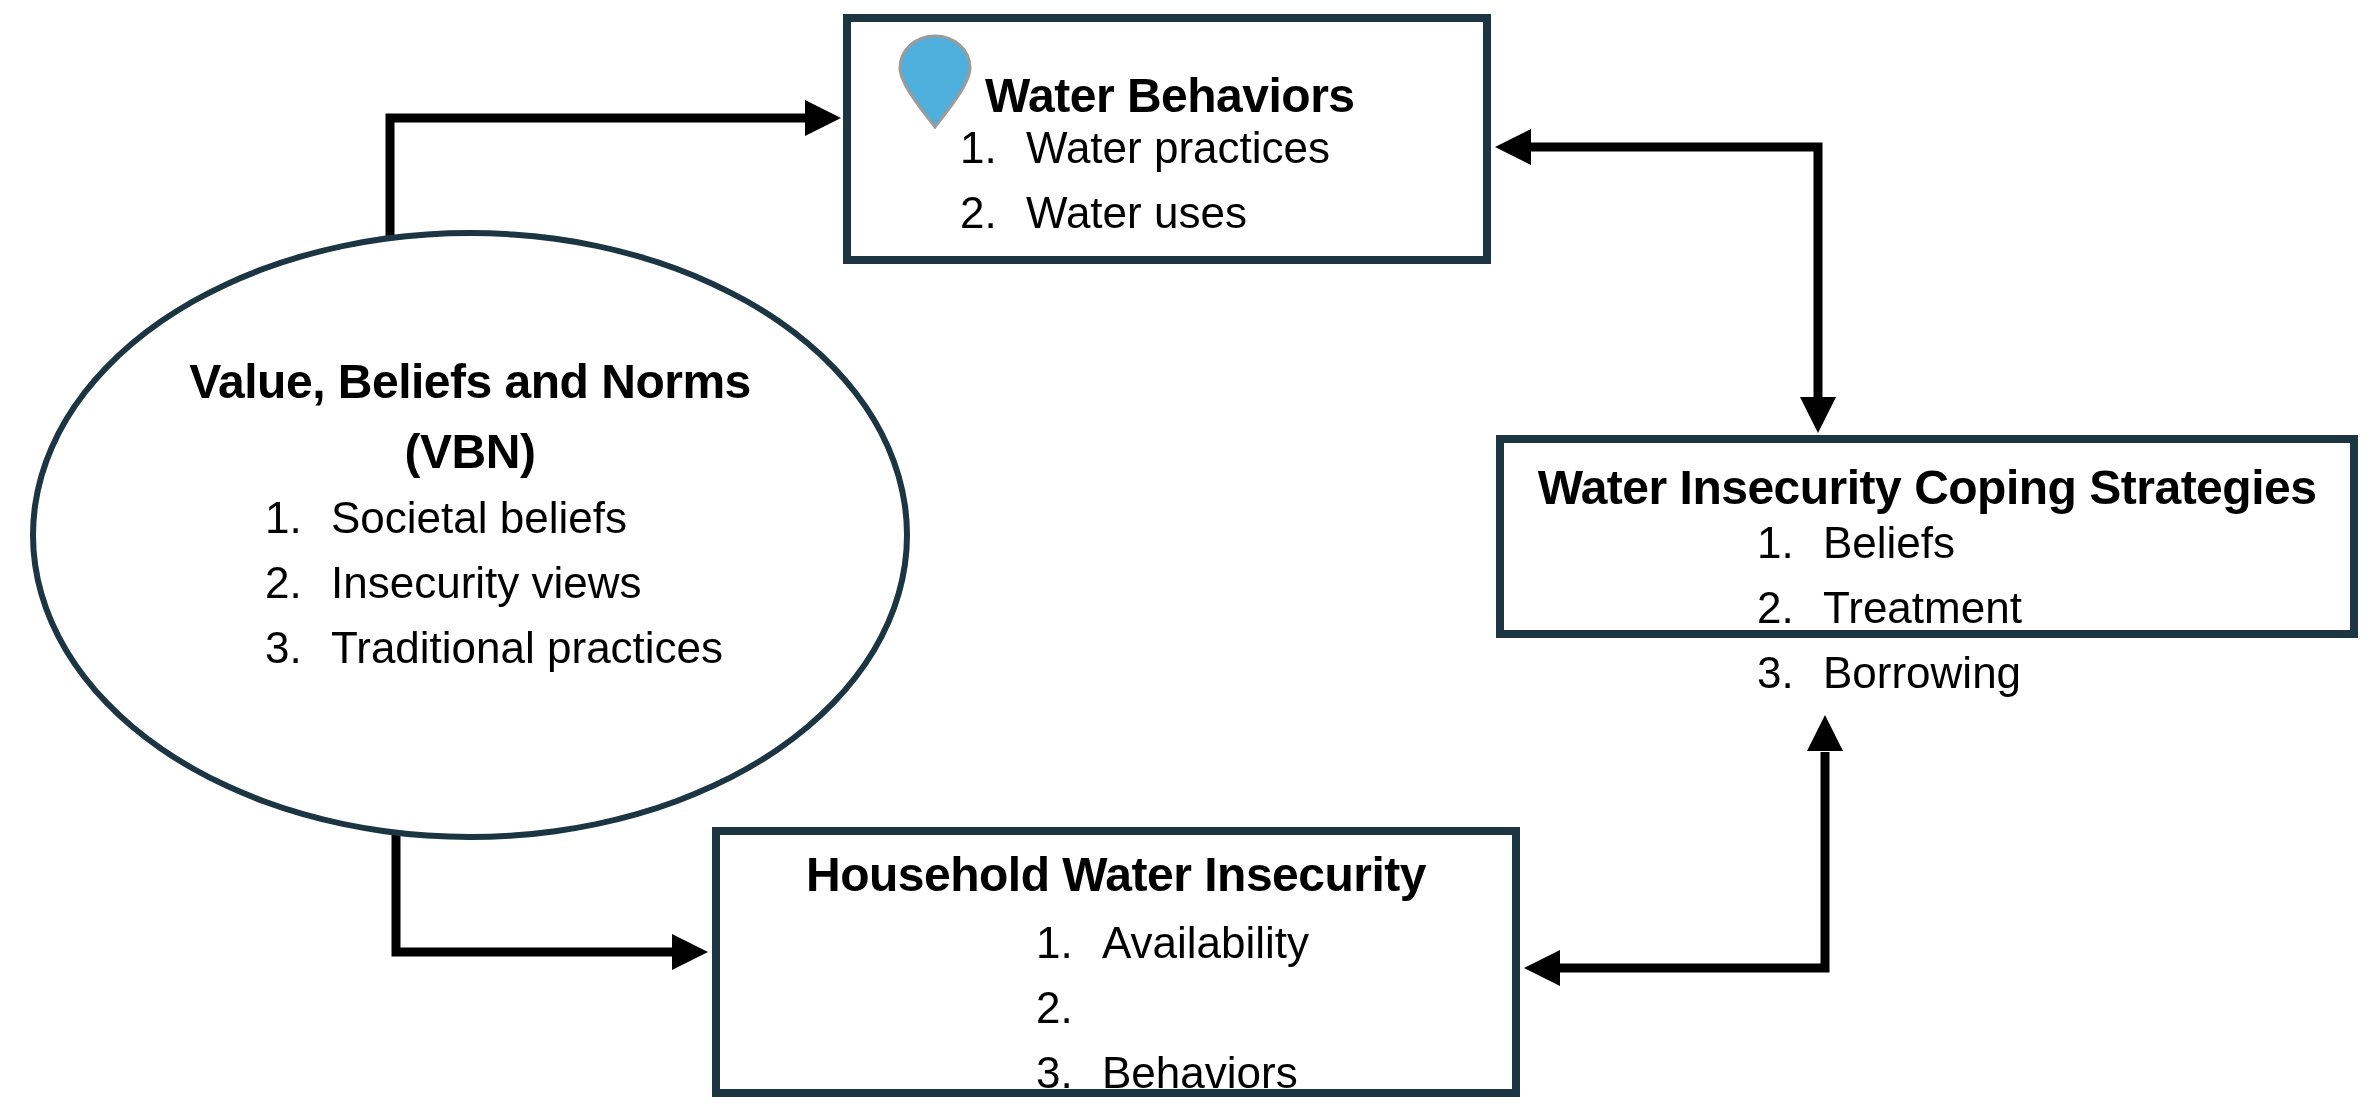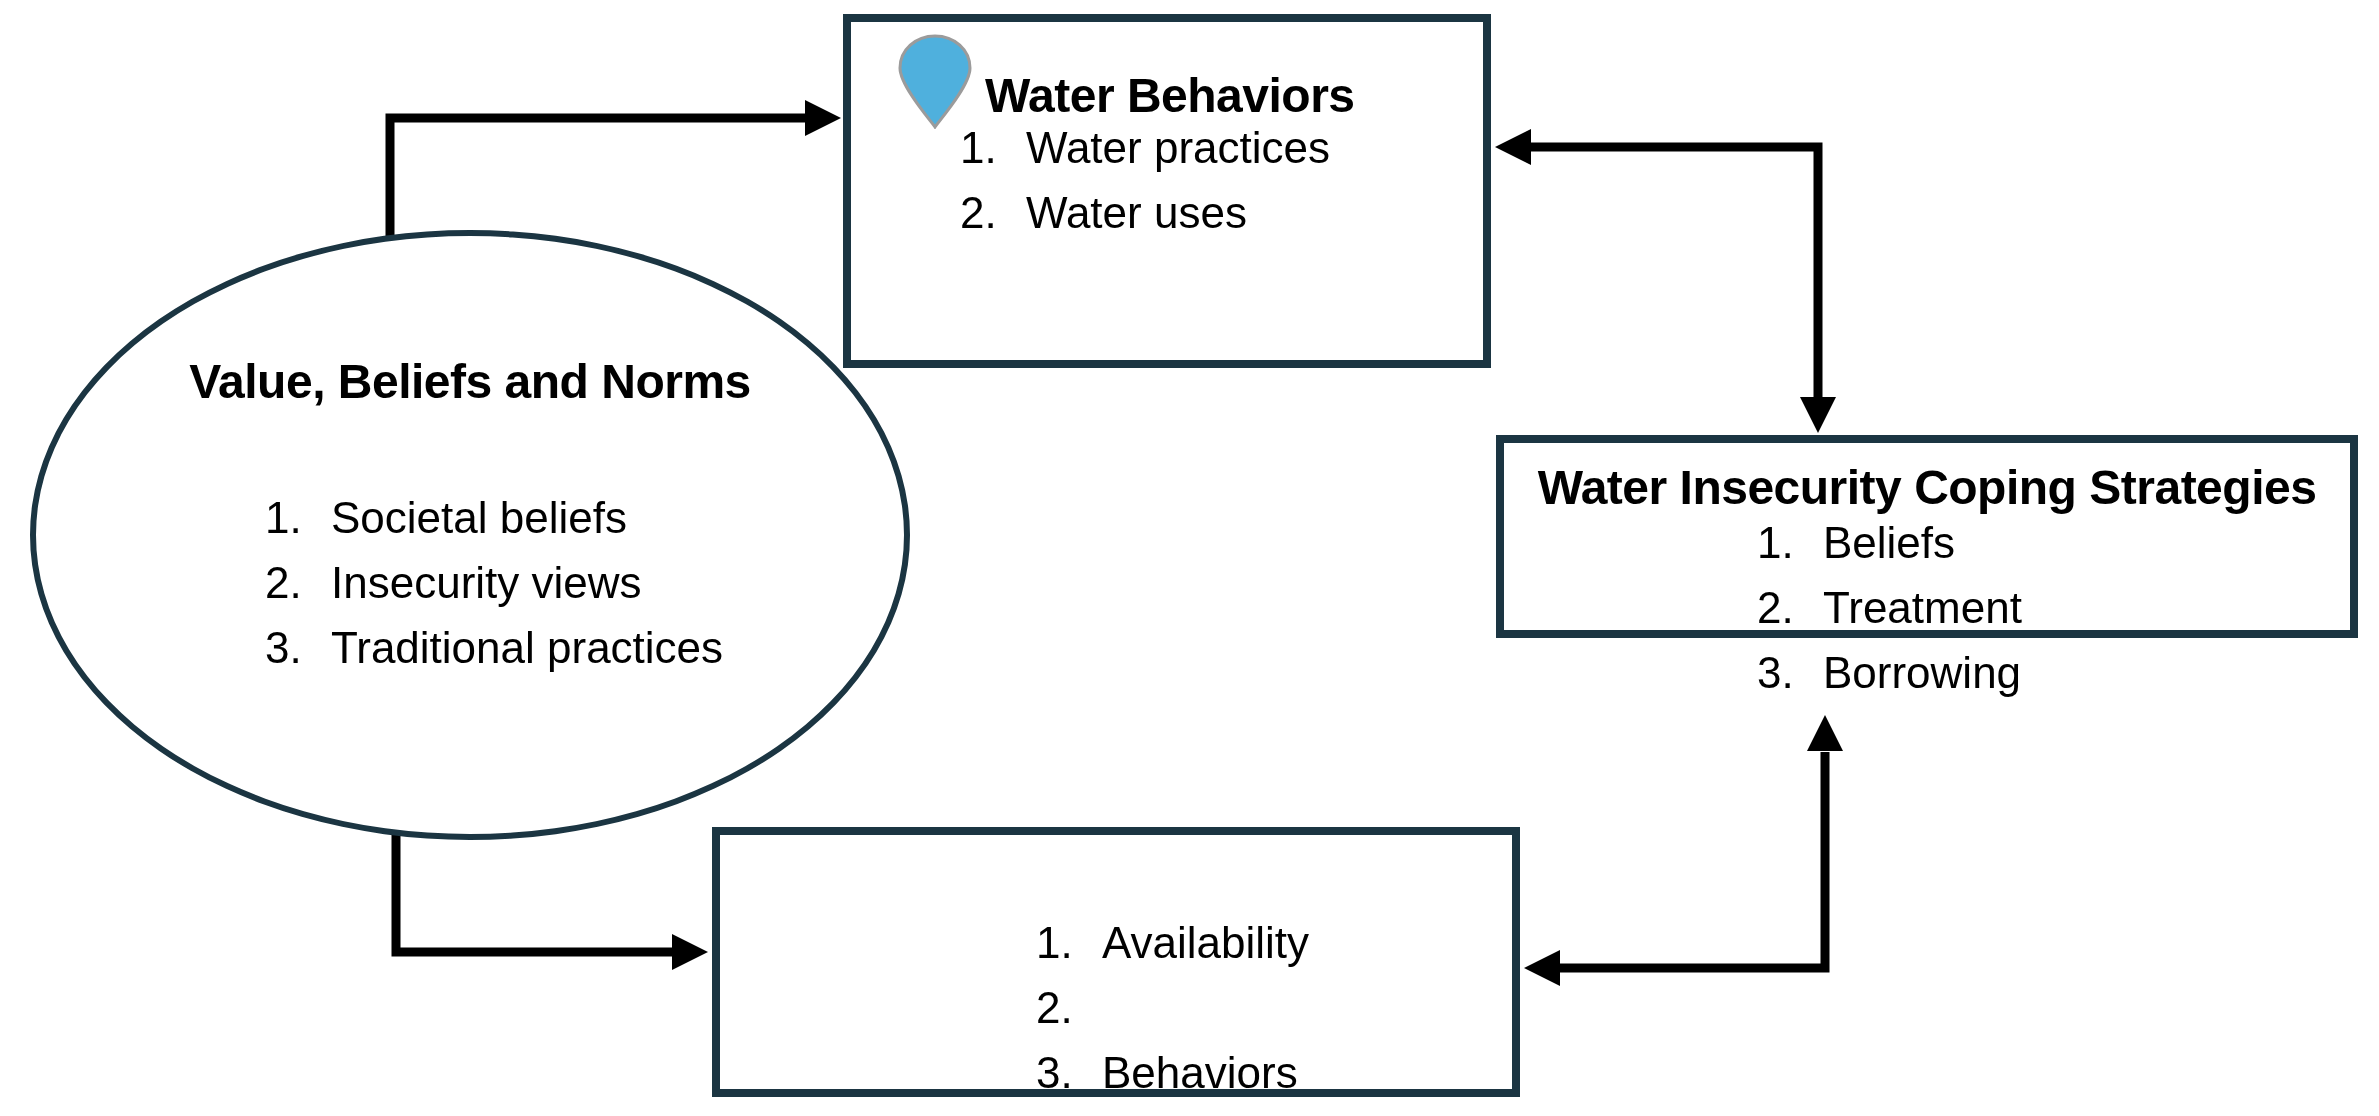--- a/index.html
+++ b/index.html
@@ -87,39 +87,40 @@
     <g>
       <polyline points="1556,968 1825,968 1825,752"></polyline>
       <polygon points="1524,968 1560,950 1560,986"></polygon>
       <polygon points="1825,715 1807,751 1843,751"></polygon>
     </g>
   </svg>
 
   <div class="shape ellipse" style="left:30px;top:230px;width:880px;height:610px;">
     <div class="shape-title centered" id="vbn-title">
       <div>Value, Beliefs and Norms</div>
+      <div>(VBN)</div>
     </div>
     <div class="num-list" id="vbn-list">
 
     <div class="num-row">
           <span class="num">1.</span>
           <span class="txt">Societal beliefs</span>
         </div>
         <div class="num-row">
           <span class="num">2.</span>
           <span class="txt">Insecurity views</span>
         </div>
         <div class="num-row">
           <span class="num">3.</span>
           <span class="txt">Traditional practices</span>
         </div>
       </div>
   </div>
 
-  <div class="shape box" style="left:843px;top:14px;width:648px;height:354px;">
+  <div class="shape box" style="left:843px;top:14px;width:648px;height:250px;">
     <svg class="drop-icon" id="wb-drop" viewBox="0 0 76 96">
       <path d="M38 94 C34 88 3 53 3 35 C3 16.8 18.6 3 38 3 C57.4 3 73 16.8 73 35 C73 53 42 88 38 94 Z" fill="var(--drop-fill)" stroke="var(--drop-outline)" stroke-width="3"></path>
     </svg>
     <div class="shape-title" id="wb-title">Water Behaviors</div>
     <div class="num-list" id="wb-list">
 
     <div class="num-row">
           <span class="num">1.</span>
           <span class="txt">Water practices</span>
         </div>
@@ -143,20 +144,21 @@
           <span class="txt">Treatment</span>
         </div>
         <div class="num-row">
           <span class="num">3.</span>
           <span class="txt">Borrowing</span>
         </div>
       </div>
   </div>
 
   <div class="shape box" style="left:712px;top:827px;width:808px;height:270px;">
+    <div class="shape-title centered" id="hh-title">Household Water Insecurity</div>
     <div class="num-list" id="hh-list">
 
     <div class="num-row">
           <span class="num">1.</span>
           <span class="txt">Availability</span>
         </div>
         <div class="num-row">
           <span class="num">2.</span>
         </div>
         <div class="num-row">

